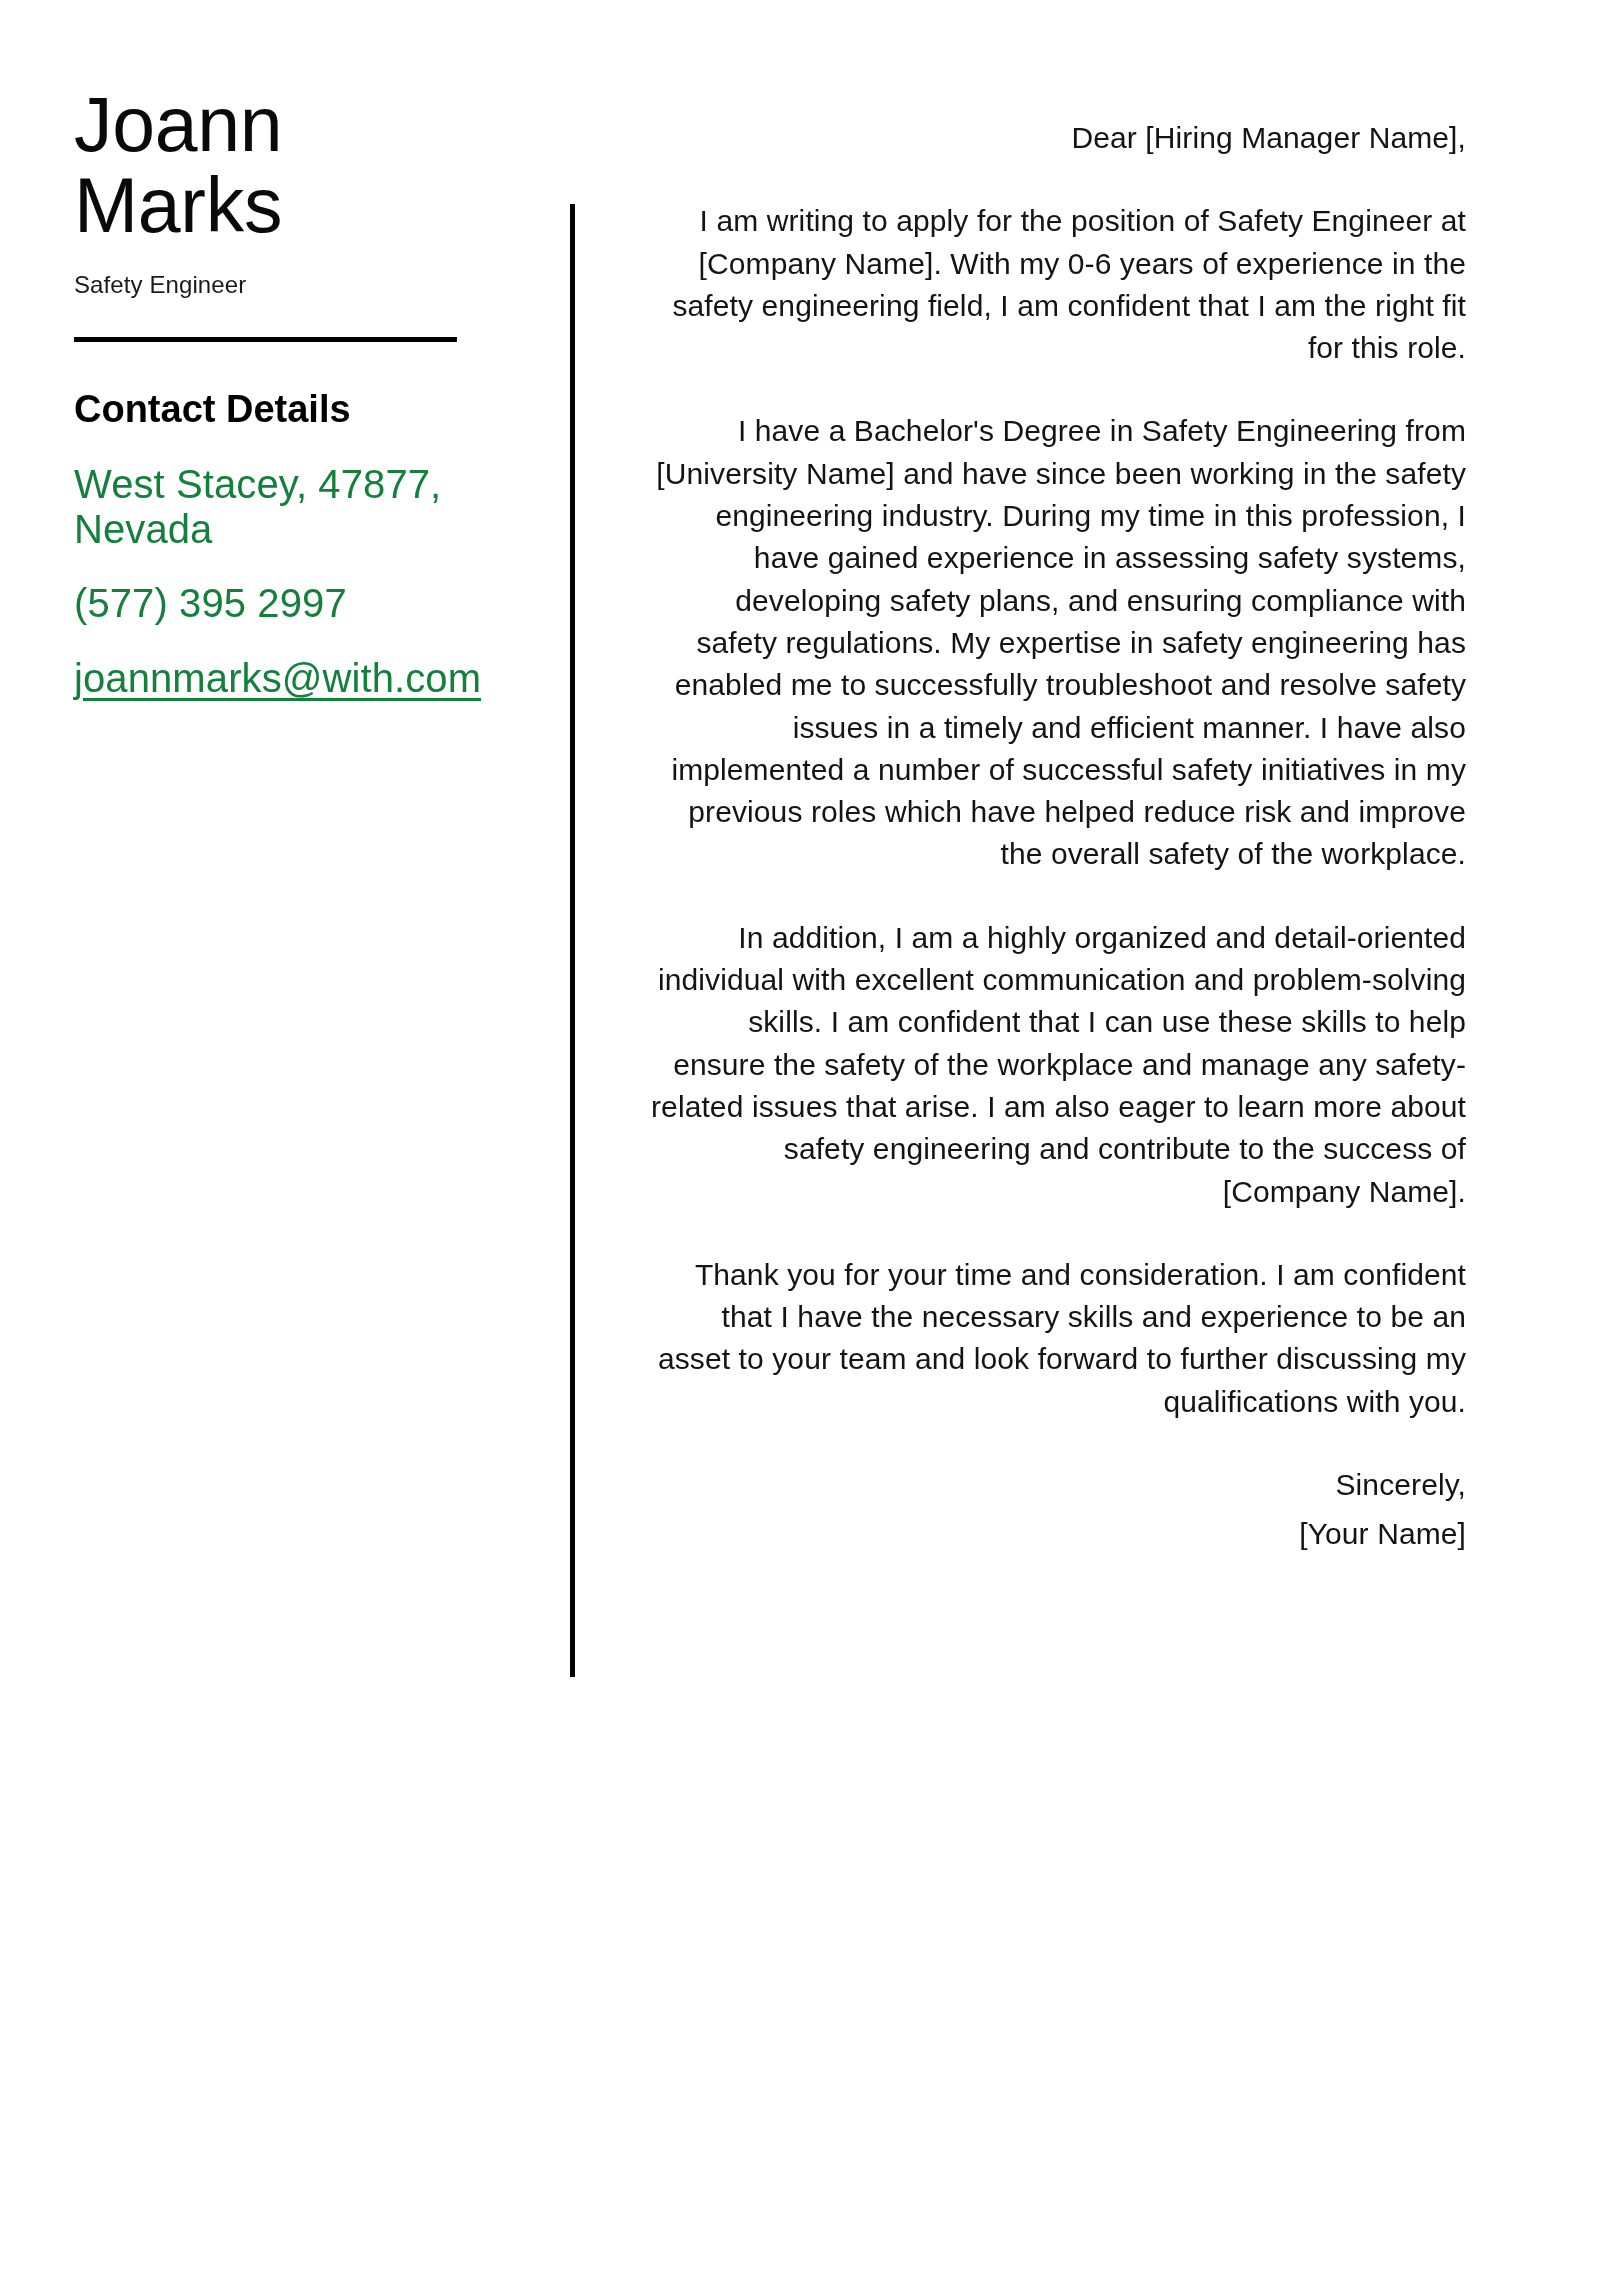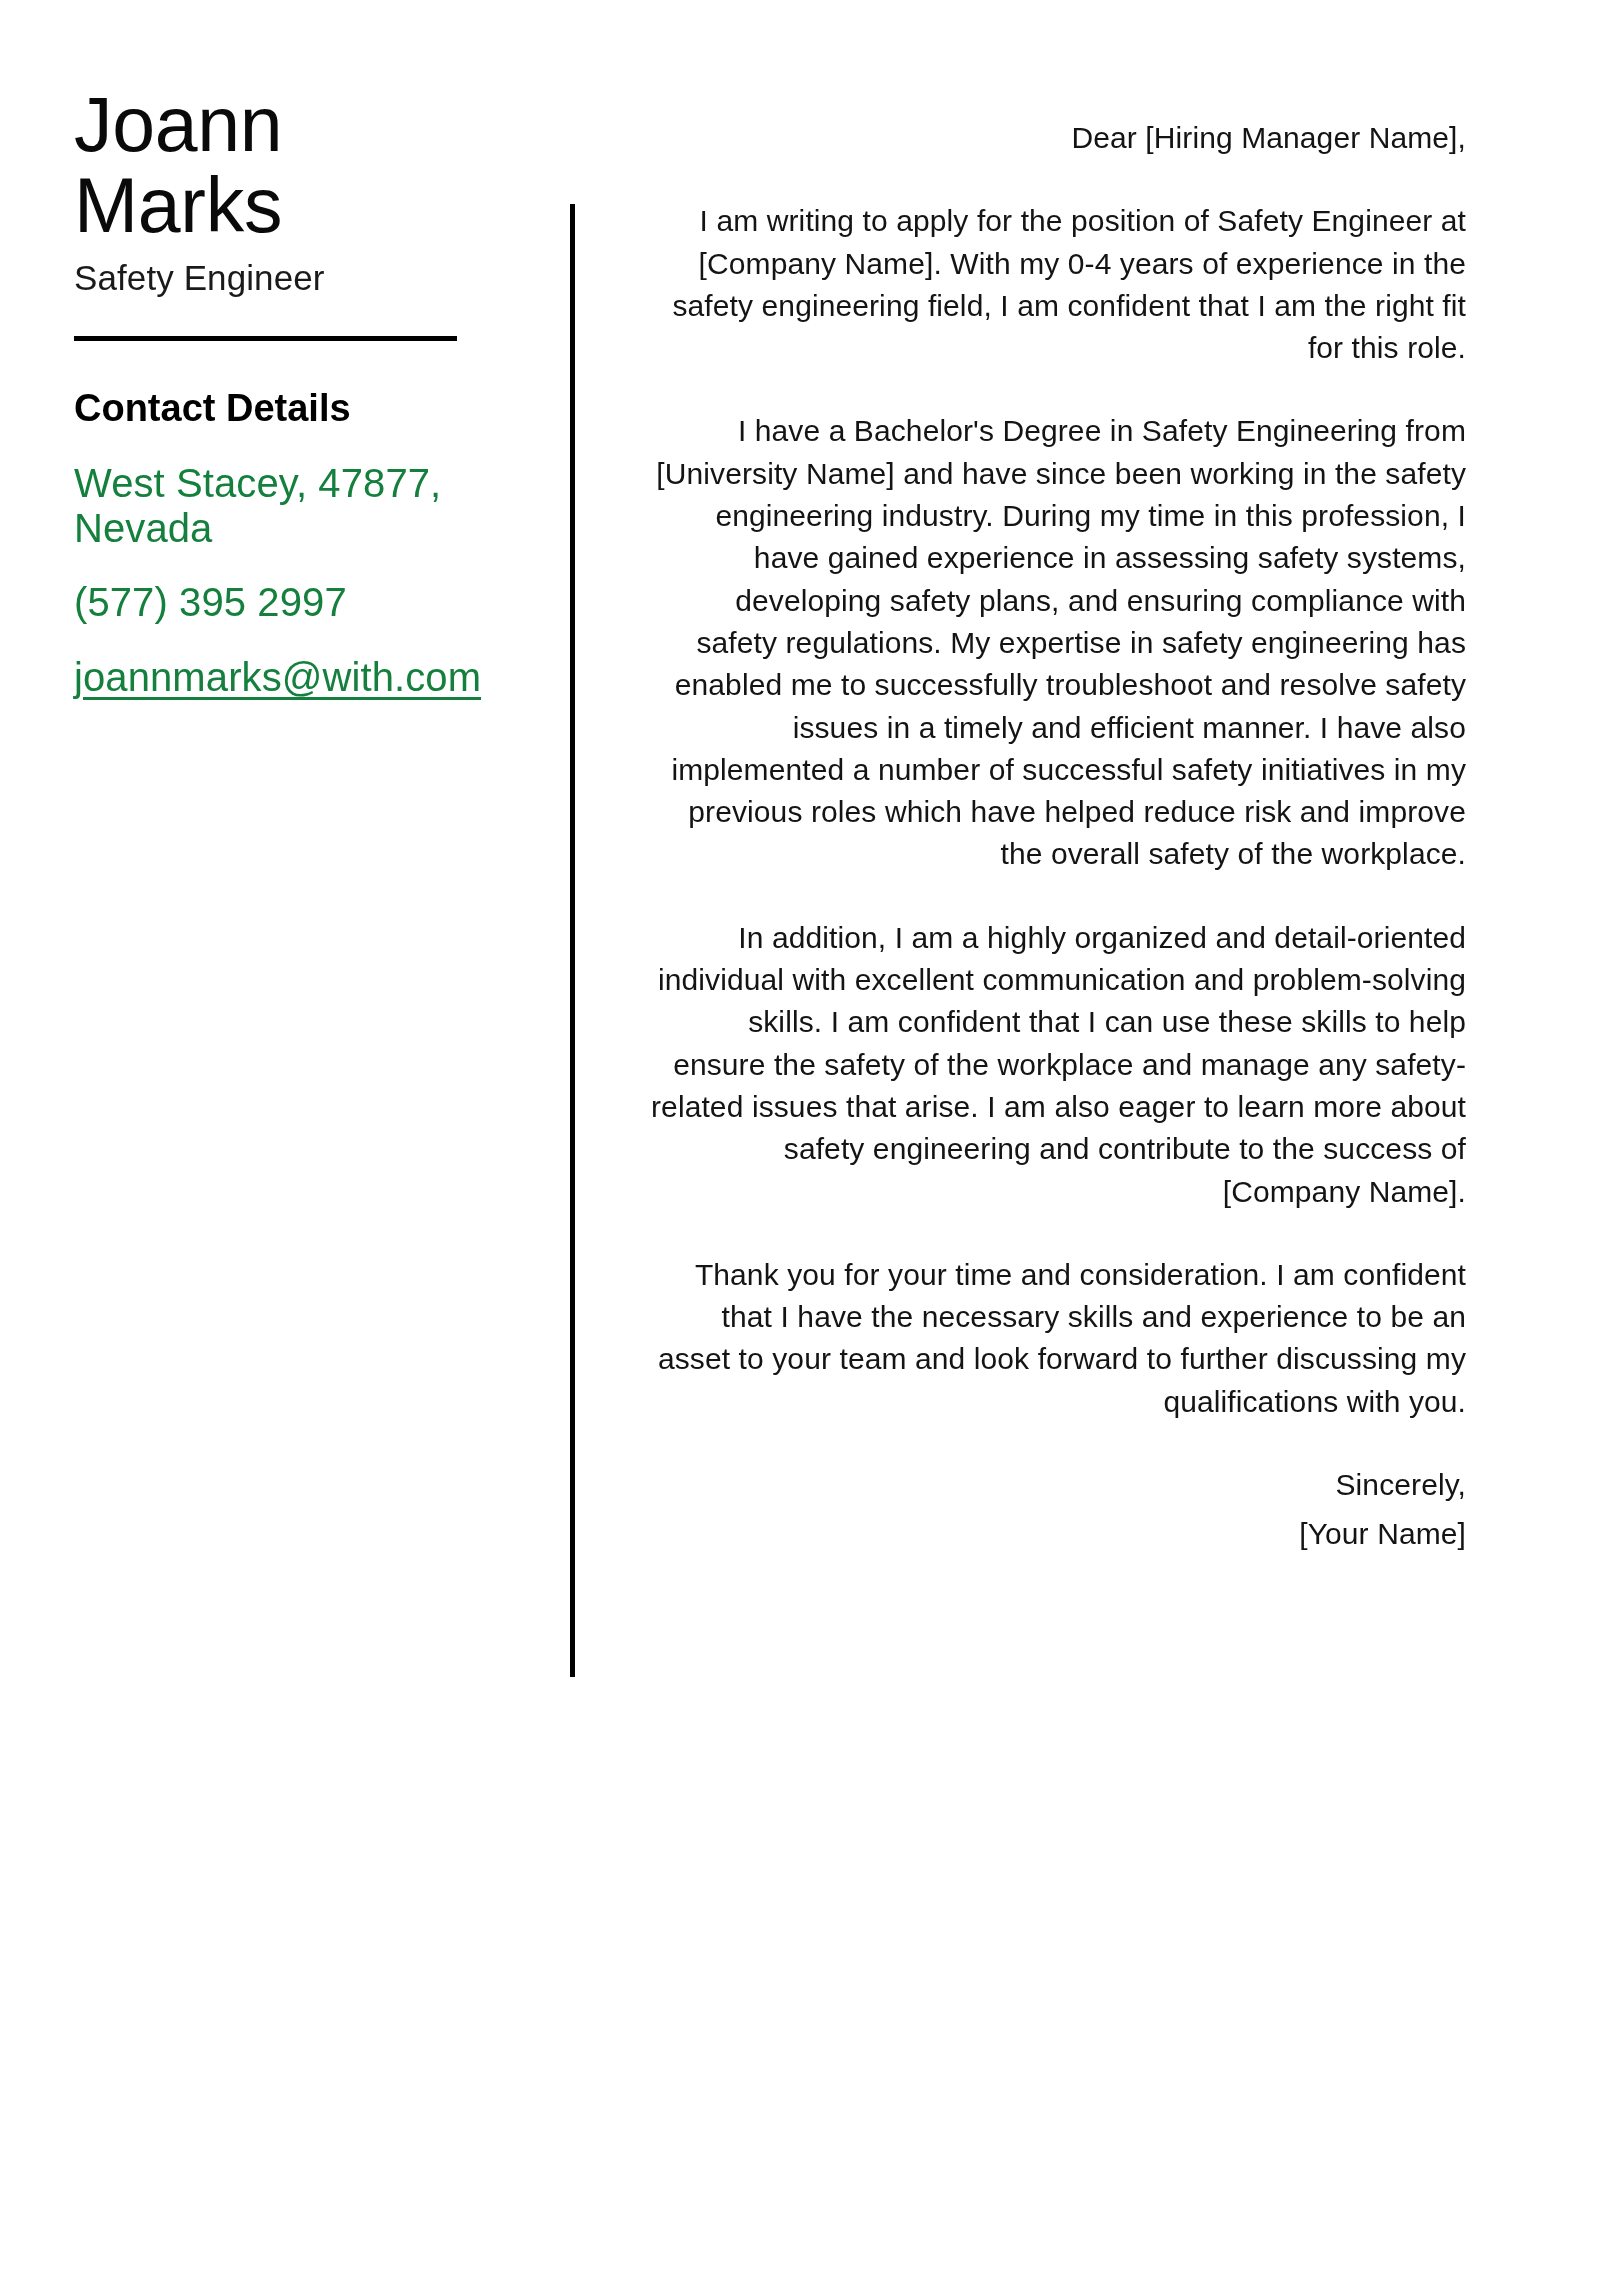--- a/index.html
+++ b/index.html
@@ -39,22 +39,22 @@
     font-size: 77px;
     font-weight: 300;
     color: #0a0a0a;
     white-space: nowrap;
   }
   .name-last {
     margin-top: 2px;
   }
 
   .job-title {
-    margin-top: 14px;
-    font-size: 35px;
+    margin-top: 27px;
+    font-size: 24px;
     font-weight: 300;
     color: #1a1a1a;
     letter-spacing: 0.1px;
   }
 
   .rule {
     margin-top: 38px;
     width: 383px;
     height: 4.6px;
     background: #000000;
@@ -147,21 +147,21 @@
     </div>
 
   </div>
 
   <div class="divider"></div>
 
   <div class="letter">
 
     <p class="salutation">Dear [Hiring Manager Name],</p>
 
-    <p>I am writing to apply for the position of Safety Engineer at [Company Name]. With my 0-4 years of experience in the safety engineering field, I am confident that I am the right fit for this role.</p>
+    <p>I am writing to apply for the position of Safety Engineer at [Company Name]. With my 0-6 years of experience in the safety engineering field, I am confident that I am the right fit for this role.</p>
 
     <p>I have a Bachelor's Degree in Safety Engineering from [University Name] and have since been working in the safety engineering industry. During my time in this profession, I have gained experience in assessing safety systems, developing safety plans, and ensuring compliance with safety regulations. My expertise in safety engineering has enabled me to successfully troubleshoot and resolve safety issues in a timely and efficient manner. I have also implemented a number of successful safety initiatives in my previous roles which have helped reduce risk and improve the overall safety of the workplace.</p>
 
     <p>In addition, I am a highly organized and detail-oriented individual with excellent communication and problem-solving skills. I am confident that I can use these skills to help ensure the safety of the workplace and manage any safety-related issues that arise. I am also eager to learn more about safety engineering and contribute to the success of [Company Name].</p>
 
     <p>Thank you for your time and consideration. I am confident that I have the necessary skills and experience to be an asset to your team and look forward to further discussing my qualifications with you.</p>
 
     <p class="closing-line">Sincerely,</p>
 
     <p class="signature-name">[Your Name]</p>

